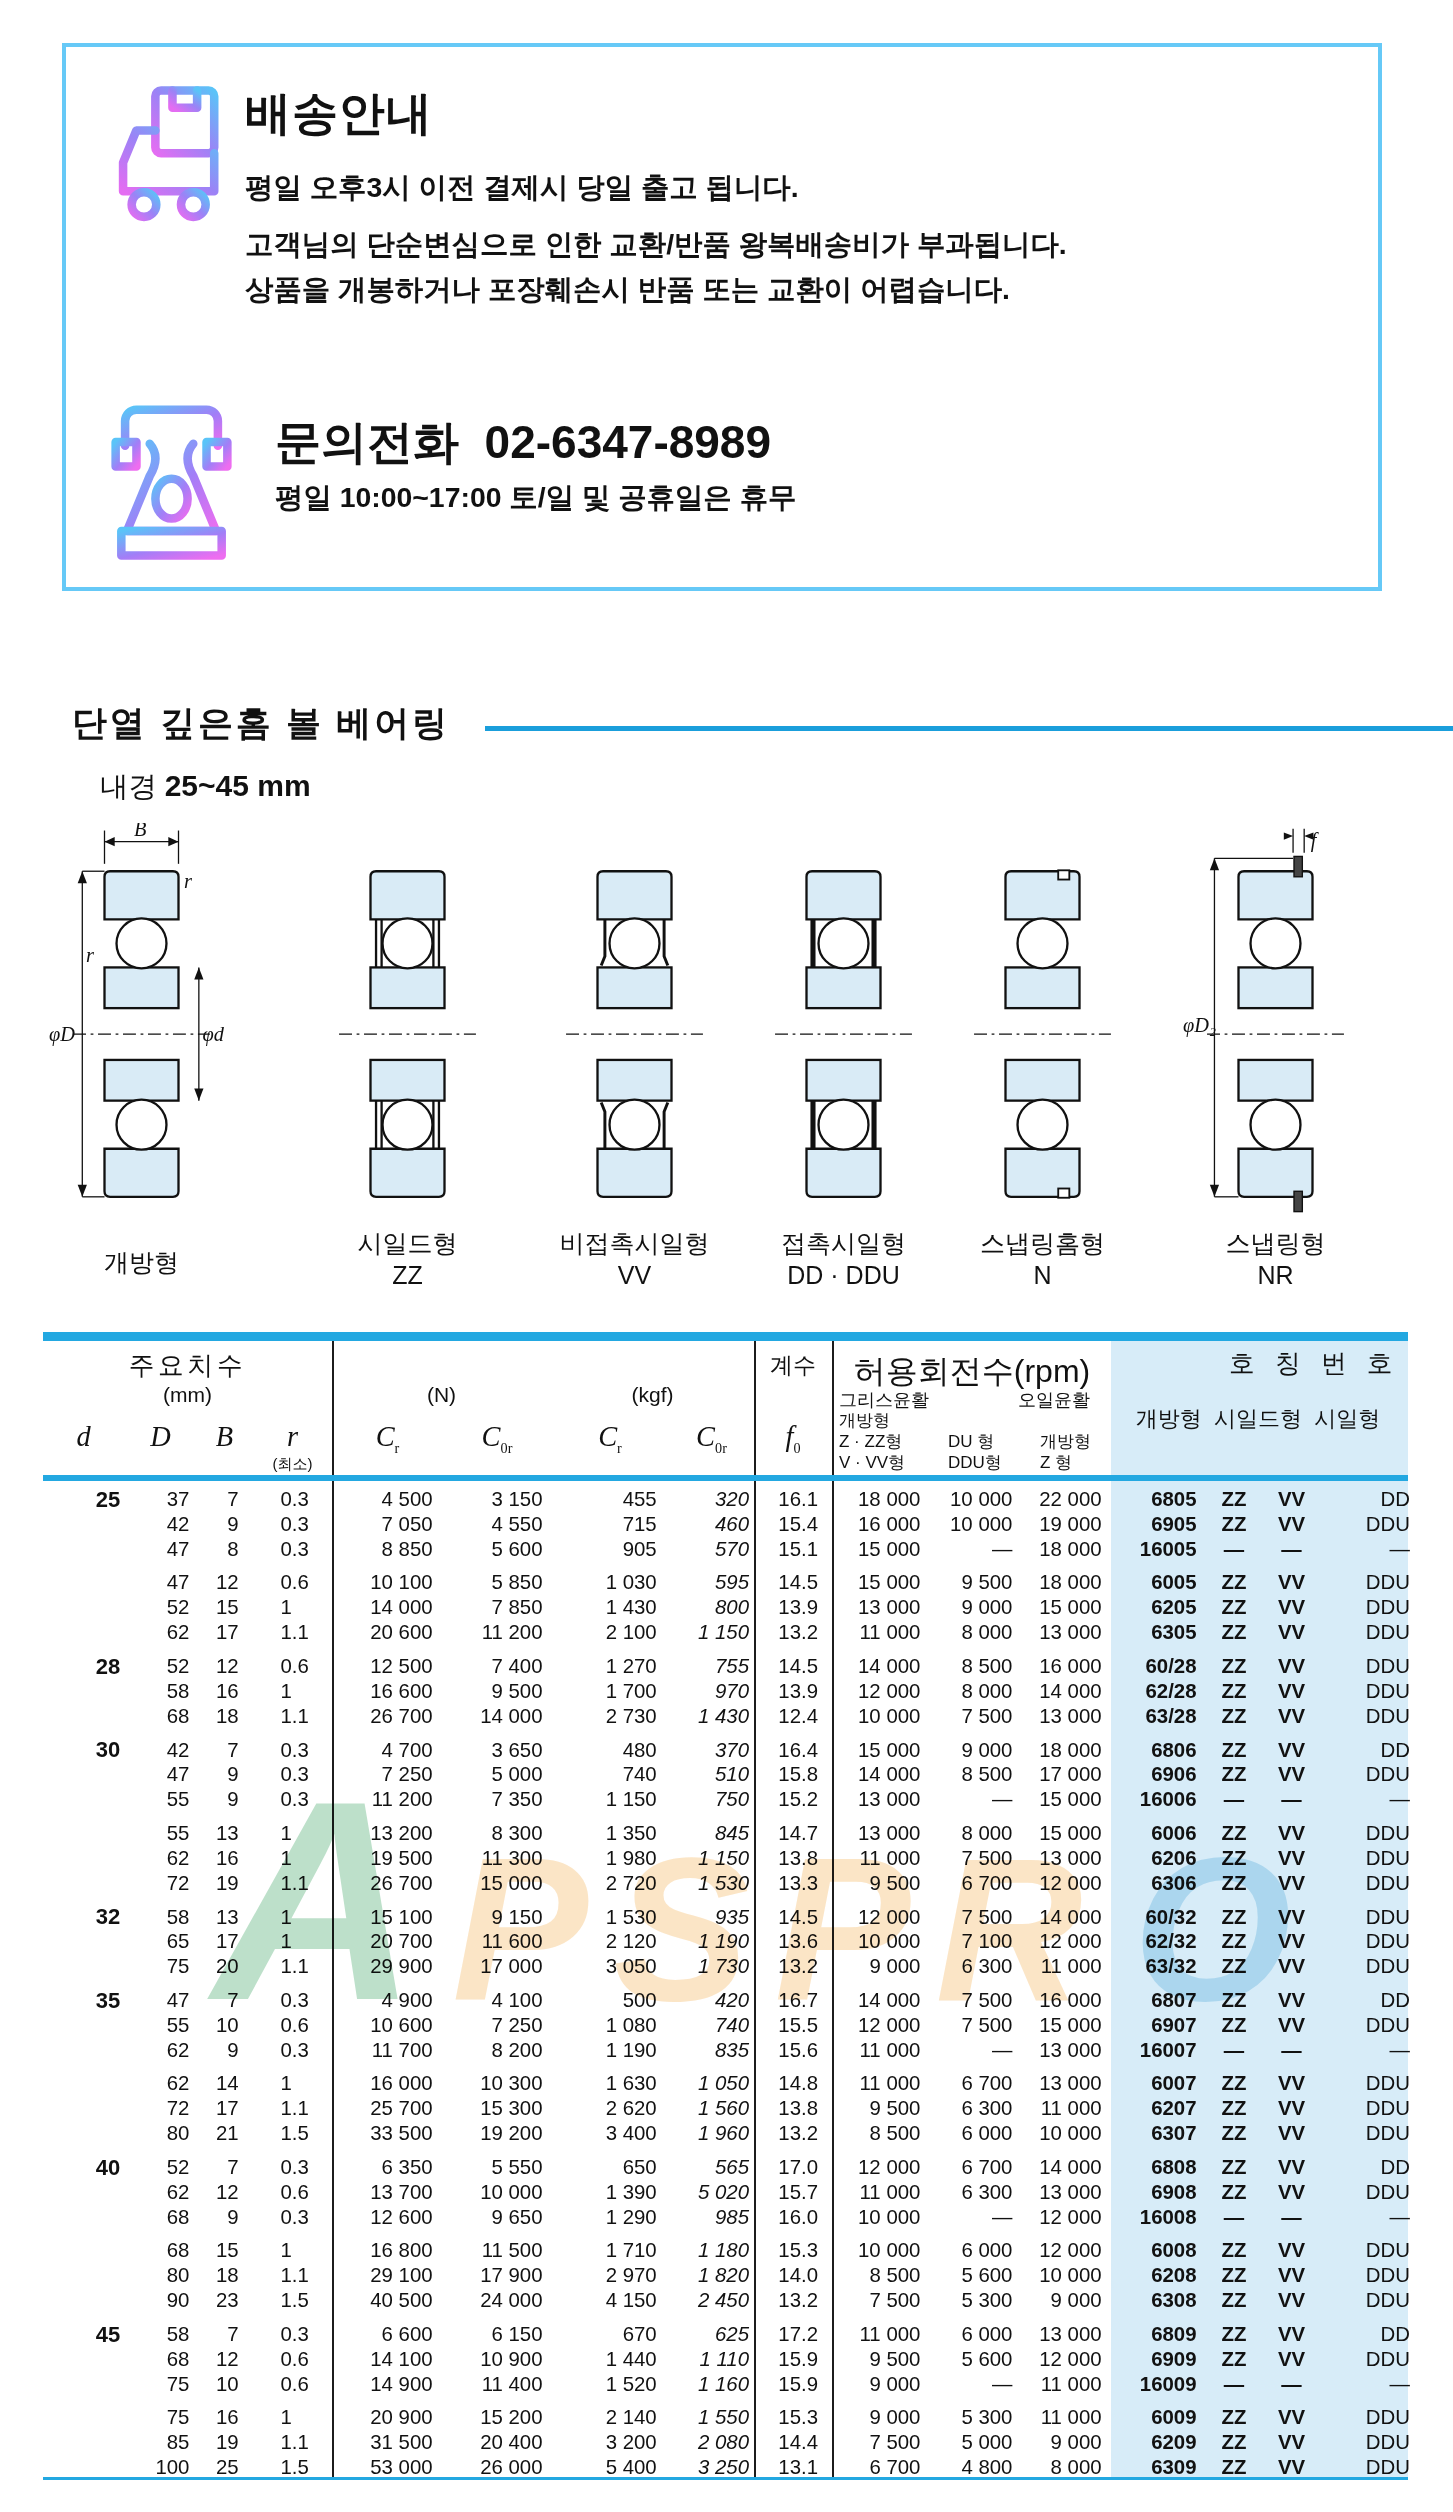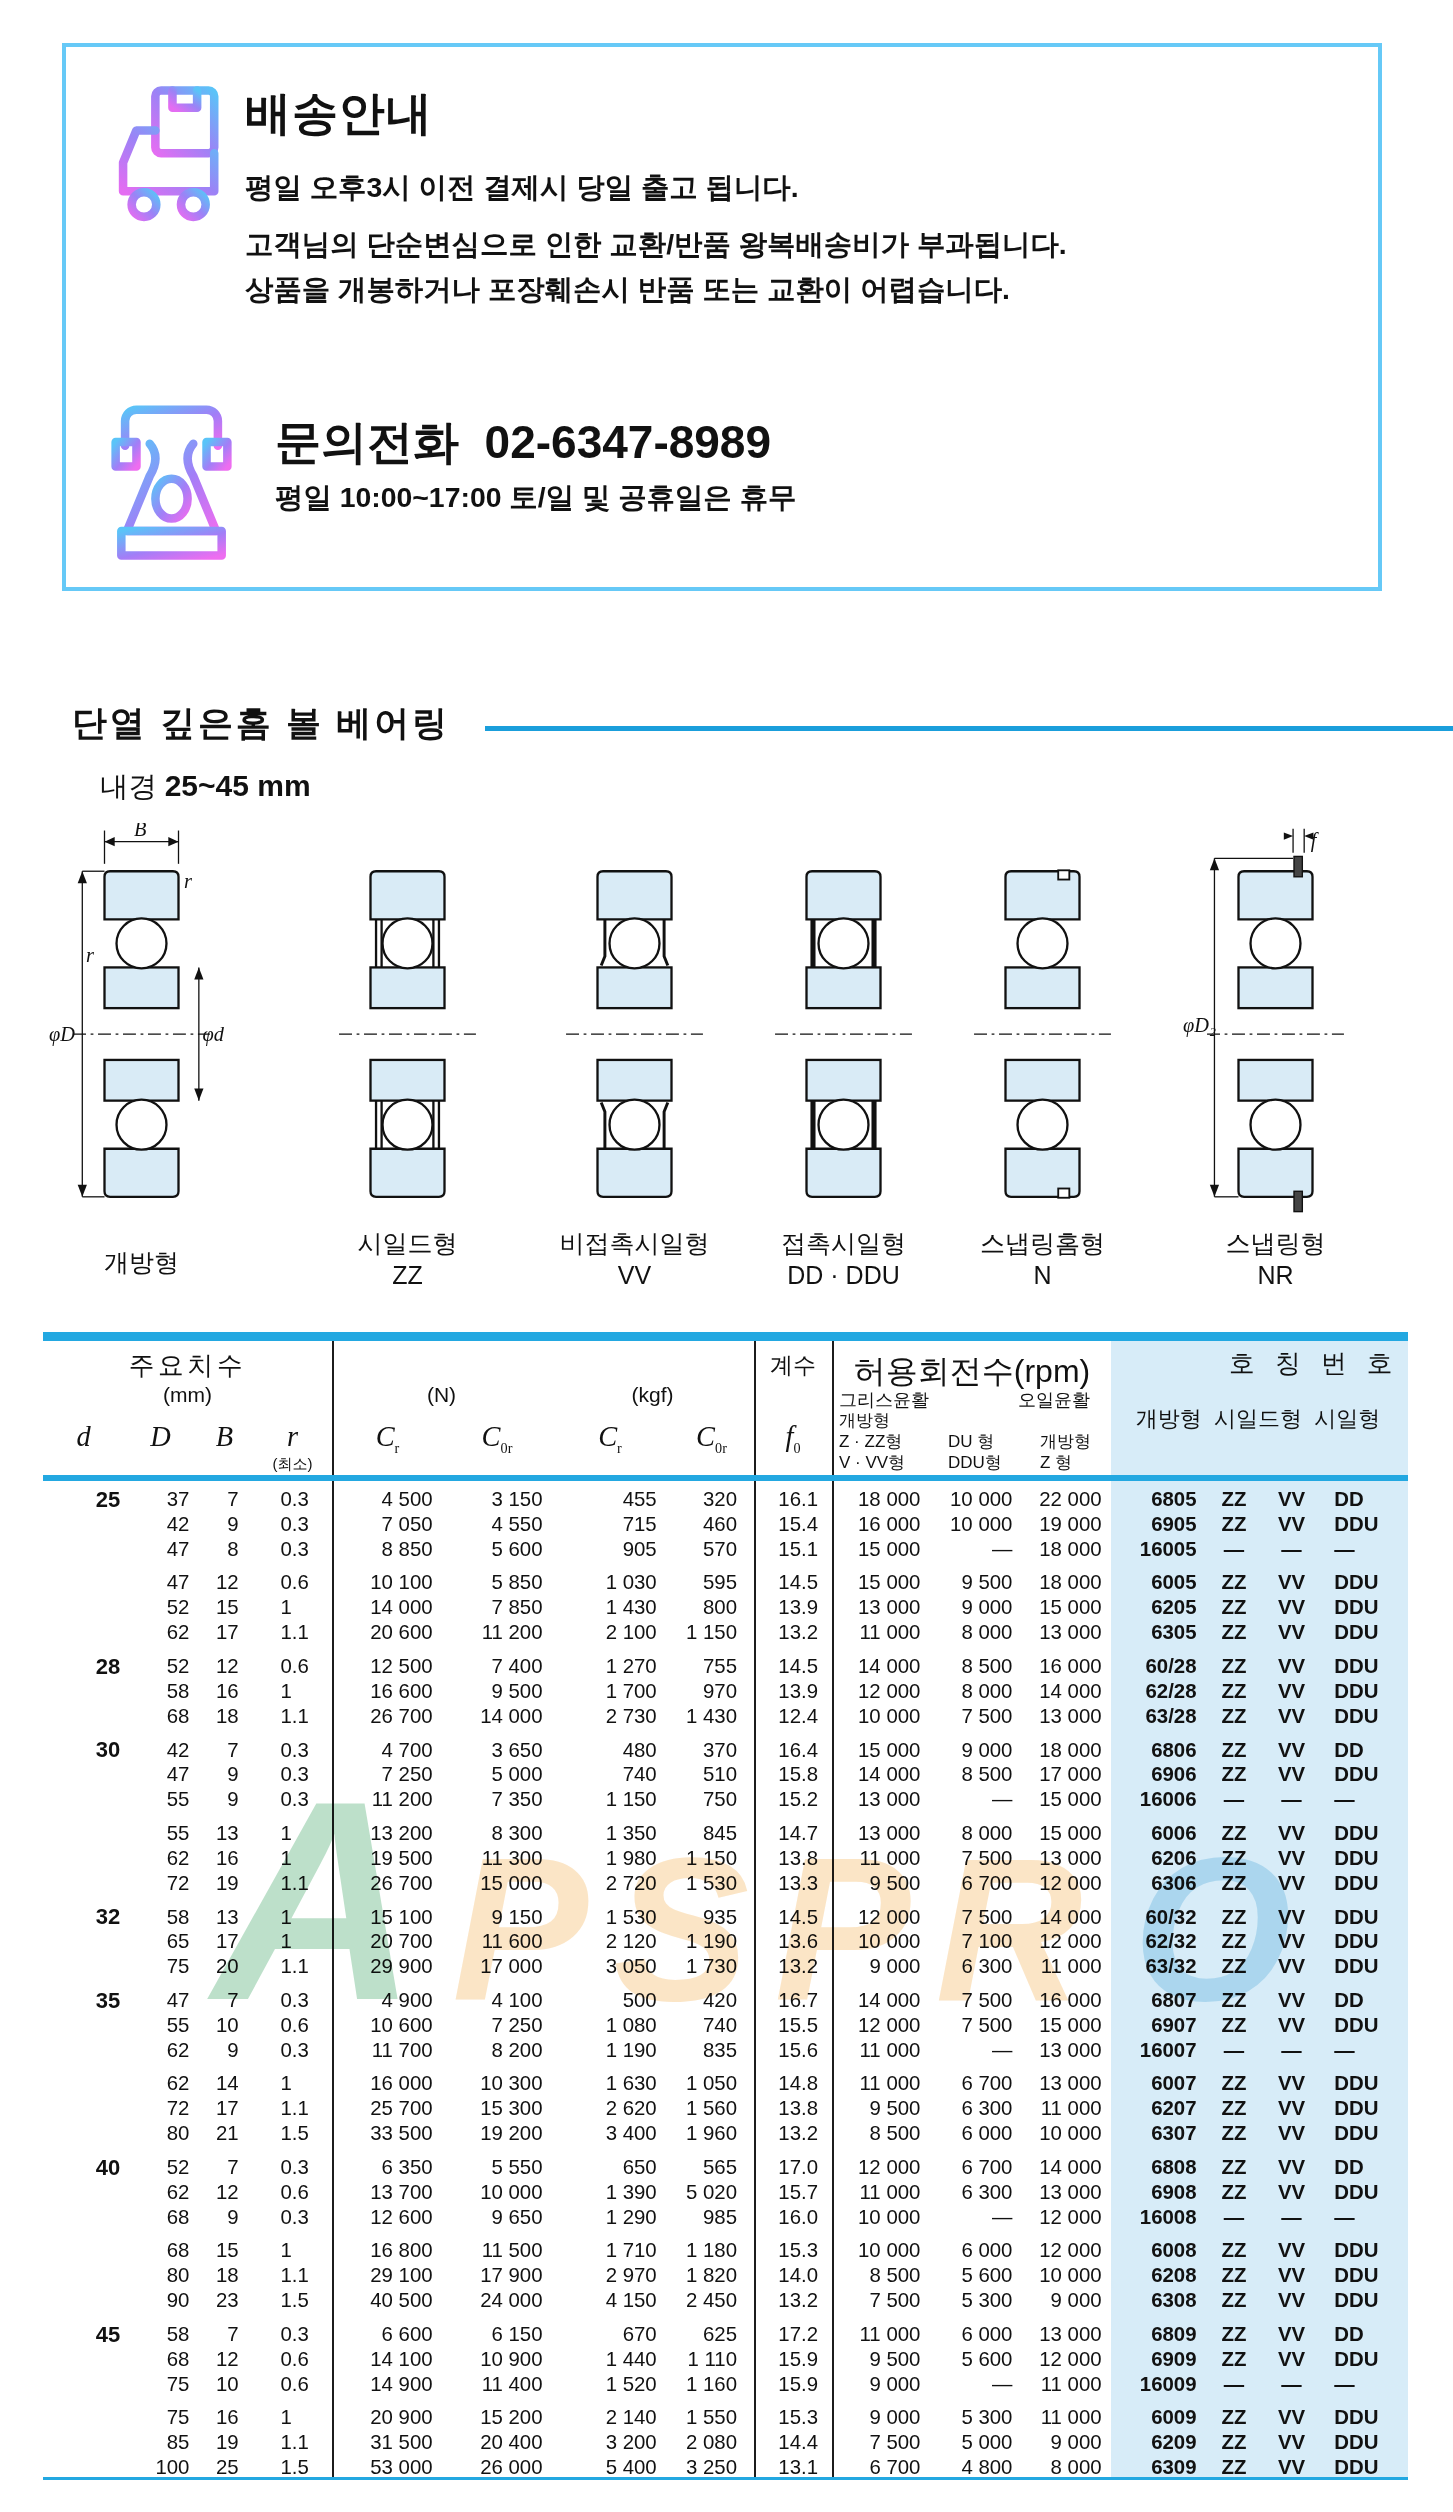--- a/index.html
+++ b/index.html
@@ -61,29 +61,29 @@
   .trow{display:grid;grid-template-columns:81px 73px 55px 81px 111px 108px 118px 85px 78px 95px 92px 93px 93px 56px 59px 89px;
         height:25px;align-items:center;font-size:20.4px;}
   .cell{display:block;}
   .c0{text-align:right;padding-right:3.8px;font-weight:800;font-size:22px;}
   .c1{text-align:right;padding-right:7.6px;}
   .c2{text-align:right;padding-right:13.3px;}
   .c3{text-align:left;padding-left:28.4px;}
   .c4{text-align:right;padding-right:11.4px;}
   .c5{text-align:right;padding-right:9.5px;}
   .c6{text-align:right;padding-right:13.3px;}
-  .c7{text-align:right;padding-right:18px;}
+  .c7{text-align:right;padding-right:6px;font-style:italic;}
   .c8{text-align:right;padding-right:15px;}
   .c9{text-align:right;padding-right:7.6px;}
   .c10{text-align:right;padding-right:7.6px;}
   .c11{text-align:right;padding-right:11.4px;}
   .c12{text-align:right;padding-right:9.5px;font-weight:800;}
   .c13{text-align:center;font-weight:800;}
   .c14{text-align:center;font-weight:800;}
-  .c15{text-align:left;padding-left:13.3px;font-weight:700;}
+  .c15{text-align:right;padding-left:13.3px;font-weight:400;}
 </style>
 </head>
 <body>
 
 <div id="canvas">
 
   <div class="abs info-box"></div>
 
   <svg class="abs" style="left:106px;top:83px" width="131" height="150" viewBox="0 0 138 158">
     <defs>

